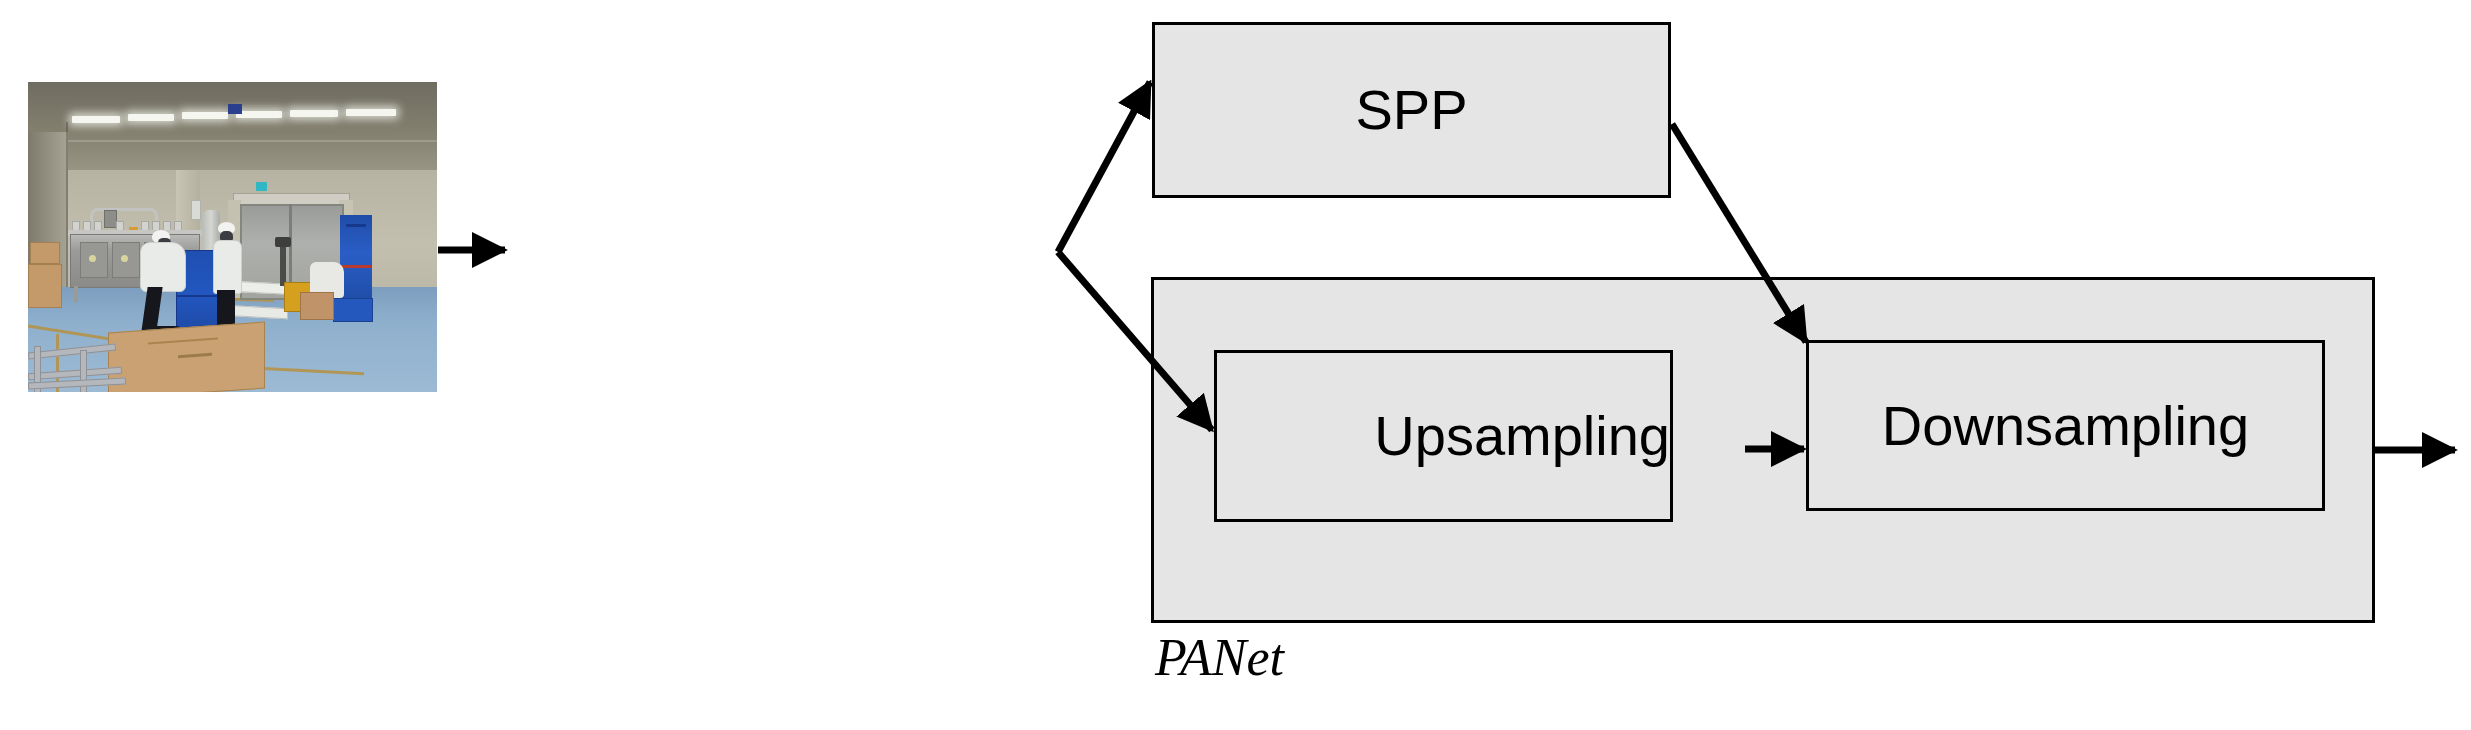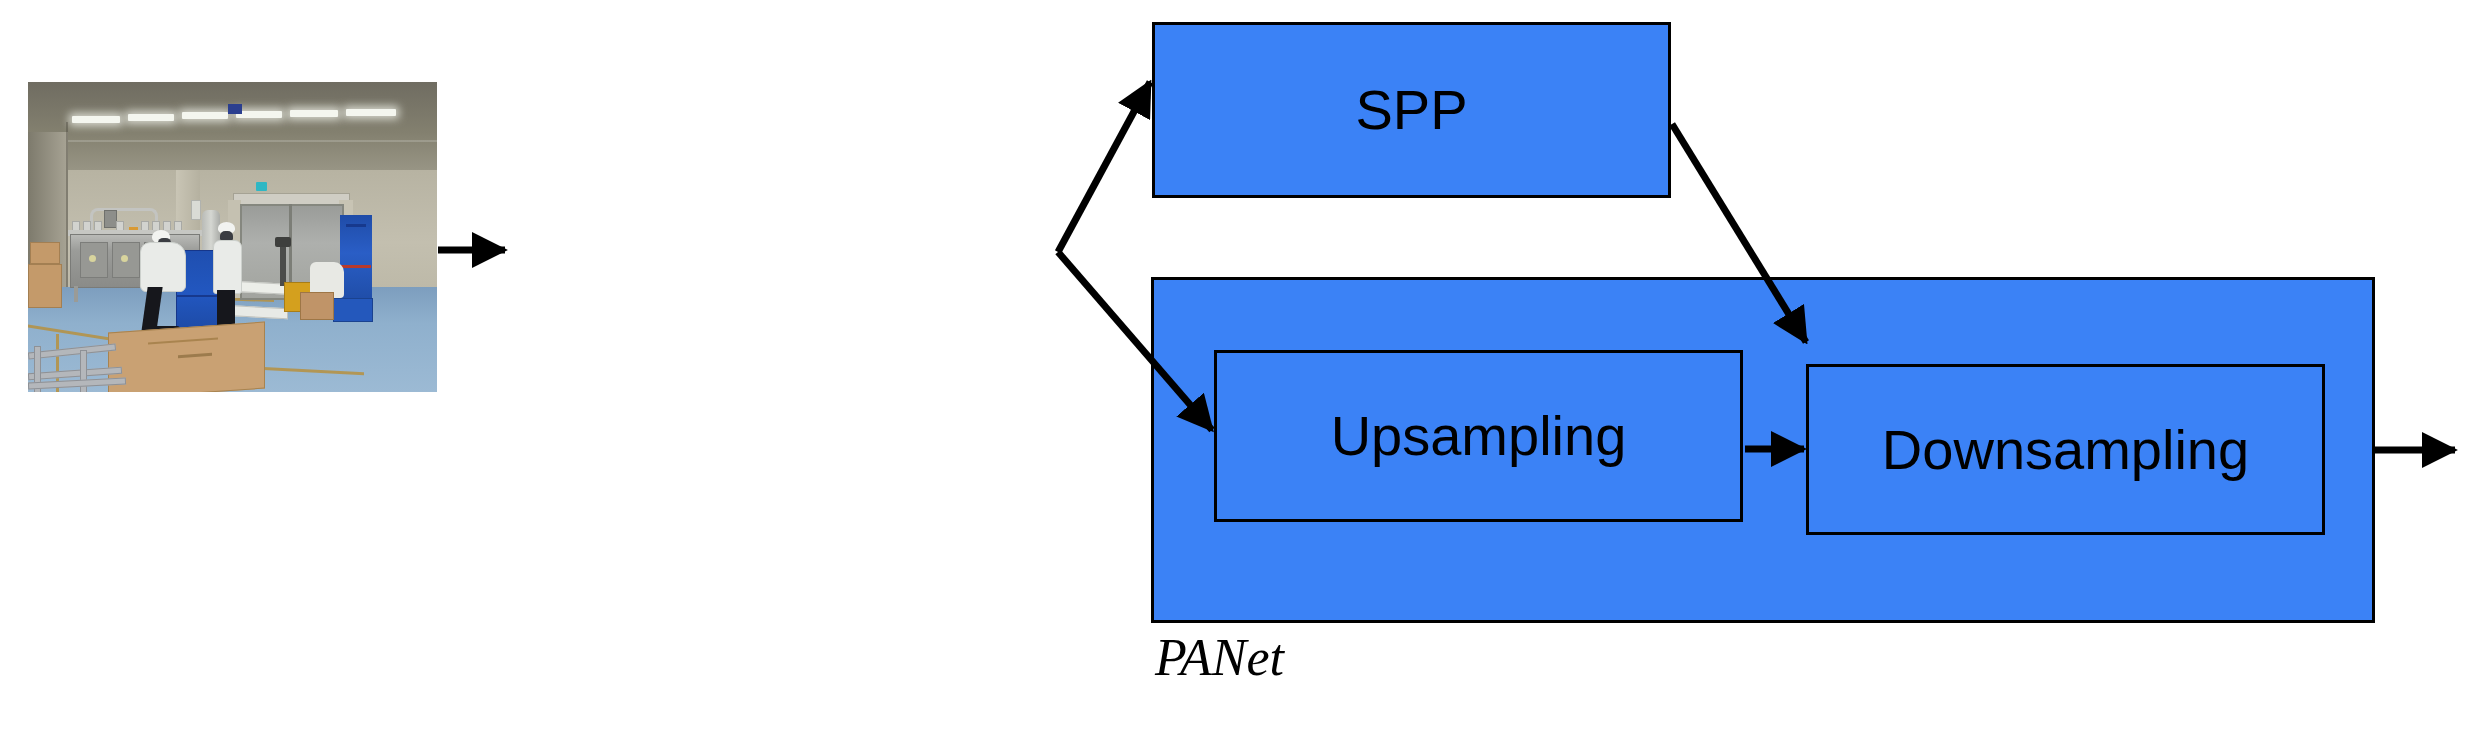--- a/index.html
+++ b/index.html
@@ -242,38 +242,38 @@
   .worker-legs { background: #16171c; }
   .worker-cap {
     background: #f2f3f0; border-radius: 50% 50% 40% 40%;
   }
   .worker-face { background: #3b3d42; border-radius: 40%; }
 
   
   .dbox {
     position: absolute;
     border: 3px solid #000000;
-    background: #3b82f6;
+    background: #e5e5e5;
     box-sizing: border-box;
     display: flex;
     align-items: center;
     justify-content: center;
   }
   .dbox-label {
     font-family: "Liberation Sans", sans-serif;
     font-size: 56px;
     color: #000000;
     line-height: 1;
     white-space: nowrap;
   }
   .box-csp  { left: 508px;  top: 162px; width: 548px;  height: 184px; }
   .box-spp  { left: 1152px; top: 22px;  width: 519px;  height: 176px; }
   .box-panet{ left: 1151px; top: 277px; width: 1224px; height: 346px; }
-  .box-up   { left: 1214px; top: 350px; width: 529px;  height: 172px; }
-  .box-down { left: 1806px; top: 364px; width: 519px;  height: 171px; }
+  .box-up   { left: 1214px; top: 350px; width: 459px;  height: 172px; justify-content: flex-end; }
+  .box-down { left: 1806px; top: 340px; width: 519px;  height: 171px; }
 
   .panet-caption {
     position: absolute;
     left: 1155px;
     top: 632px;
     font-family: "Liberation Serif", serif;
     font-style: italic;
     font-size: 52px;
     color: #000000;
     line-height: 1;

